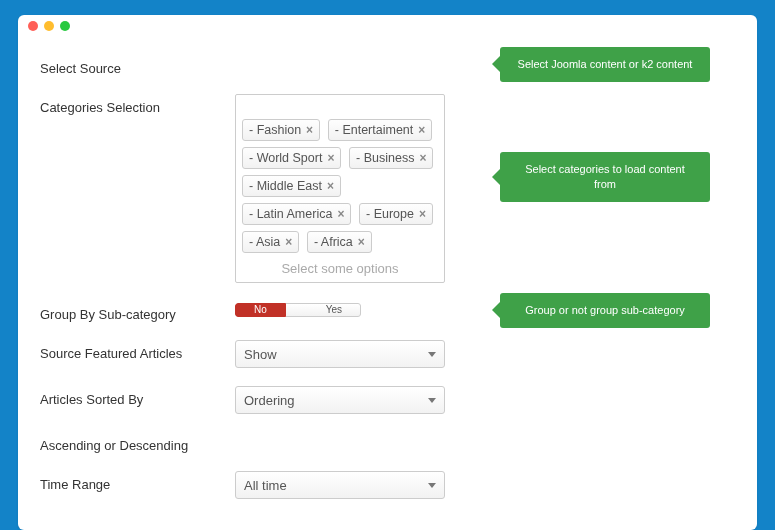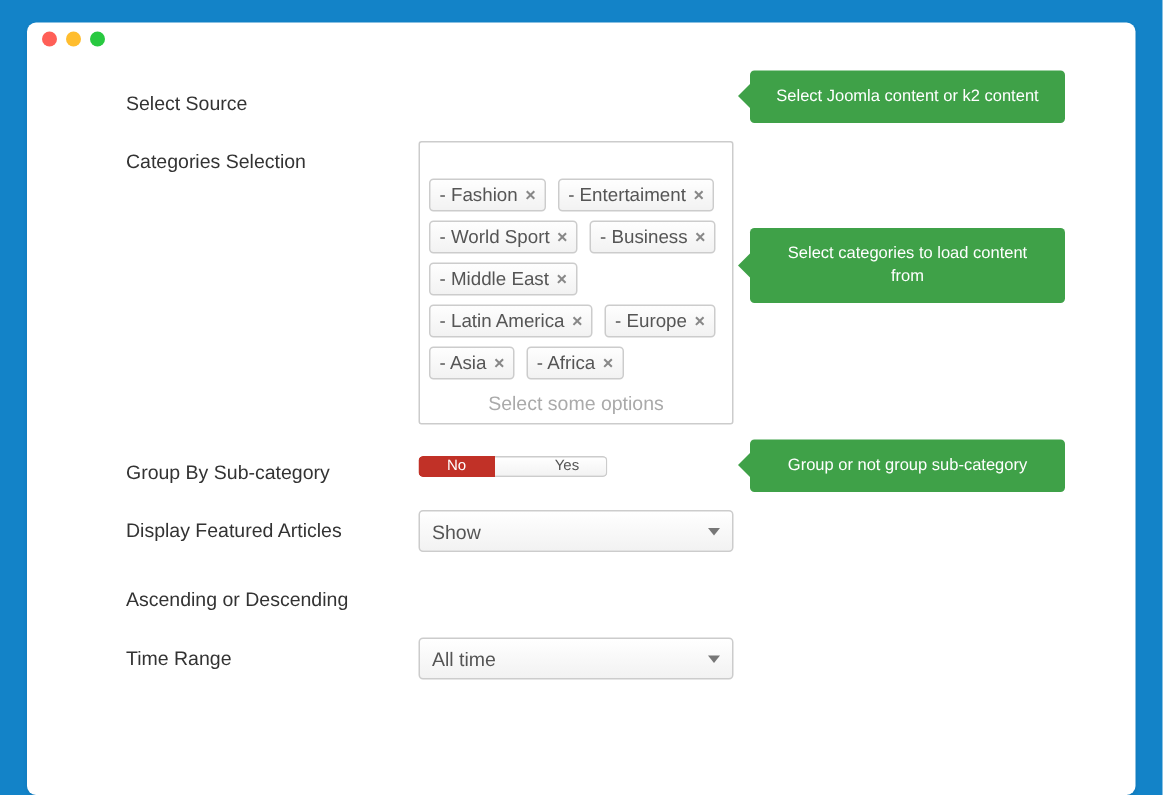--- a/index.html
+++ b/index.html
@@ -39,21 +39,20 @@
     display: flex;
     align-items: flex-start;
     margin-bottom: 18px;
     position: relative;
   }
   .label {
     width: 195px;
     padding-top: 6px;
     color: #333;
     font-size: 13px;
-    margin-left: 44px;
   }
   .control { width: 210px; }
 
   .select {
     display: flex;
     align-items: center;
     justify-content: space-between;
     height: 28px;
     border: 1px solid #ccc;
     border-radius: 3px;
@@ -223,29 +222,38 @@
       <div class="control">
         <div class="btn-group">
           <div class="btn no">No</div>
           <div class="btn yes">Yes</div>
         </div>
       </div>
       <div class="tip" style="top:-8px">Group or not group sub-category</div>
     </div>
 
     <div class="row">
-      <div class="label">Display Featured Articles</div>
+      <div class="label">Source Featured Articles</div>
       <div class="control">
         <div class="select">
           <span>Show</span>
           <span class="caret"></span>
         </div>
       </div>
     </div>
 
+    <div class="row">
+      <div class="label">Articles Sorted By</div>
+      <div class="control">
+        <div class="select">
+          <span>Ordering</span>
+          <span class="caret"></span>
+        </div>
+      </div>
+    </div>
 
     <div class="row">
       <div class="label">Ascending or Descending</div>
     </div>
 
     <div class="row">
       <div class="label">Time Range</div>
       <div class="control">
         <div class="select">
           <span>All time</span>

